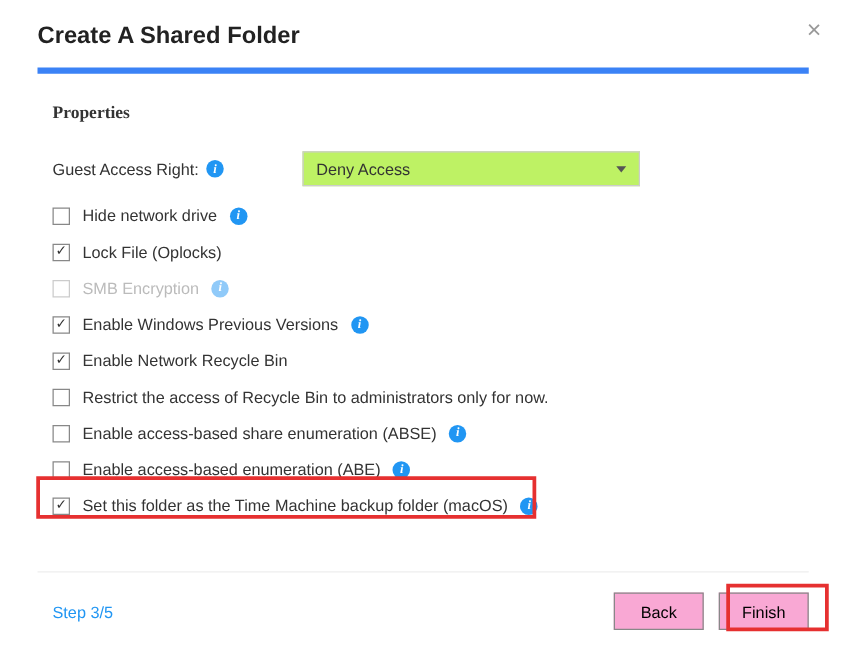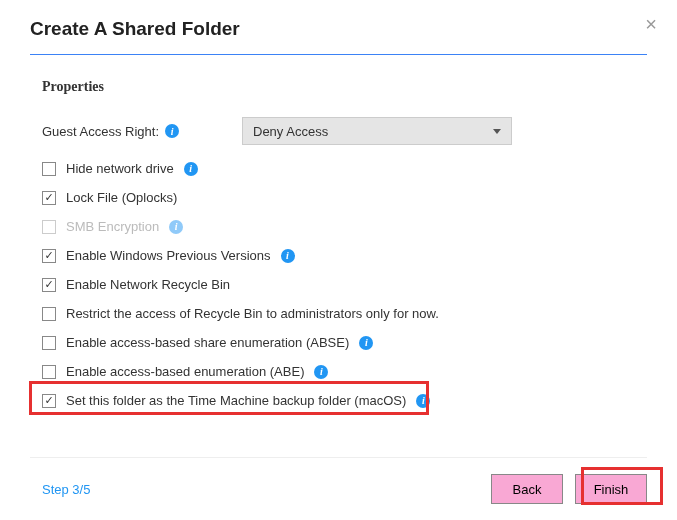--- a/index.html
+++ b/index.html
@@ -15,21 +15,21 @@
     }
     .dialog {
       padding: 0 30px;
       height: 100%;
       display: flex;
       flex-direction: column;
     }
     .header {
       padding-top: 18px;
       padding-bottom: 14px;
-      border-bottom: 1px solid #3b82f6;
+      border-bottom: 5px solid #3b82f6;
       position: relative;
     }
     .dialog-title {
       font-size: 19px;
       font-weight: bold;
       color: #222;
     }
     .close-x {
       position: absolute;
       top: 14px;
@@ -63,21 +63,21 @@
     .form-label {
       width: 200px;
       display: flex;
       align-items: center;
       gap: 6px;
     }
     .select {
       width: 270px;
       height: 28px;
       border: 1px solid #ccc;
-      background: #e5e5e5;
+      background: #bef264;
       padding: 0 10px;
       display: flex;
       align-items: center;
       justify-content: space-between;
       cursor: pointer;
       font-size: 13px;
     }
     .select-caret {
       width: 0; height: 0;
       border-left: 4px solid transparent;

